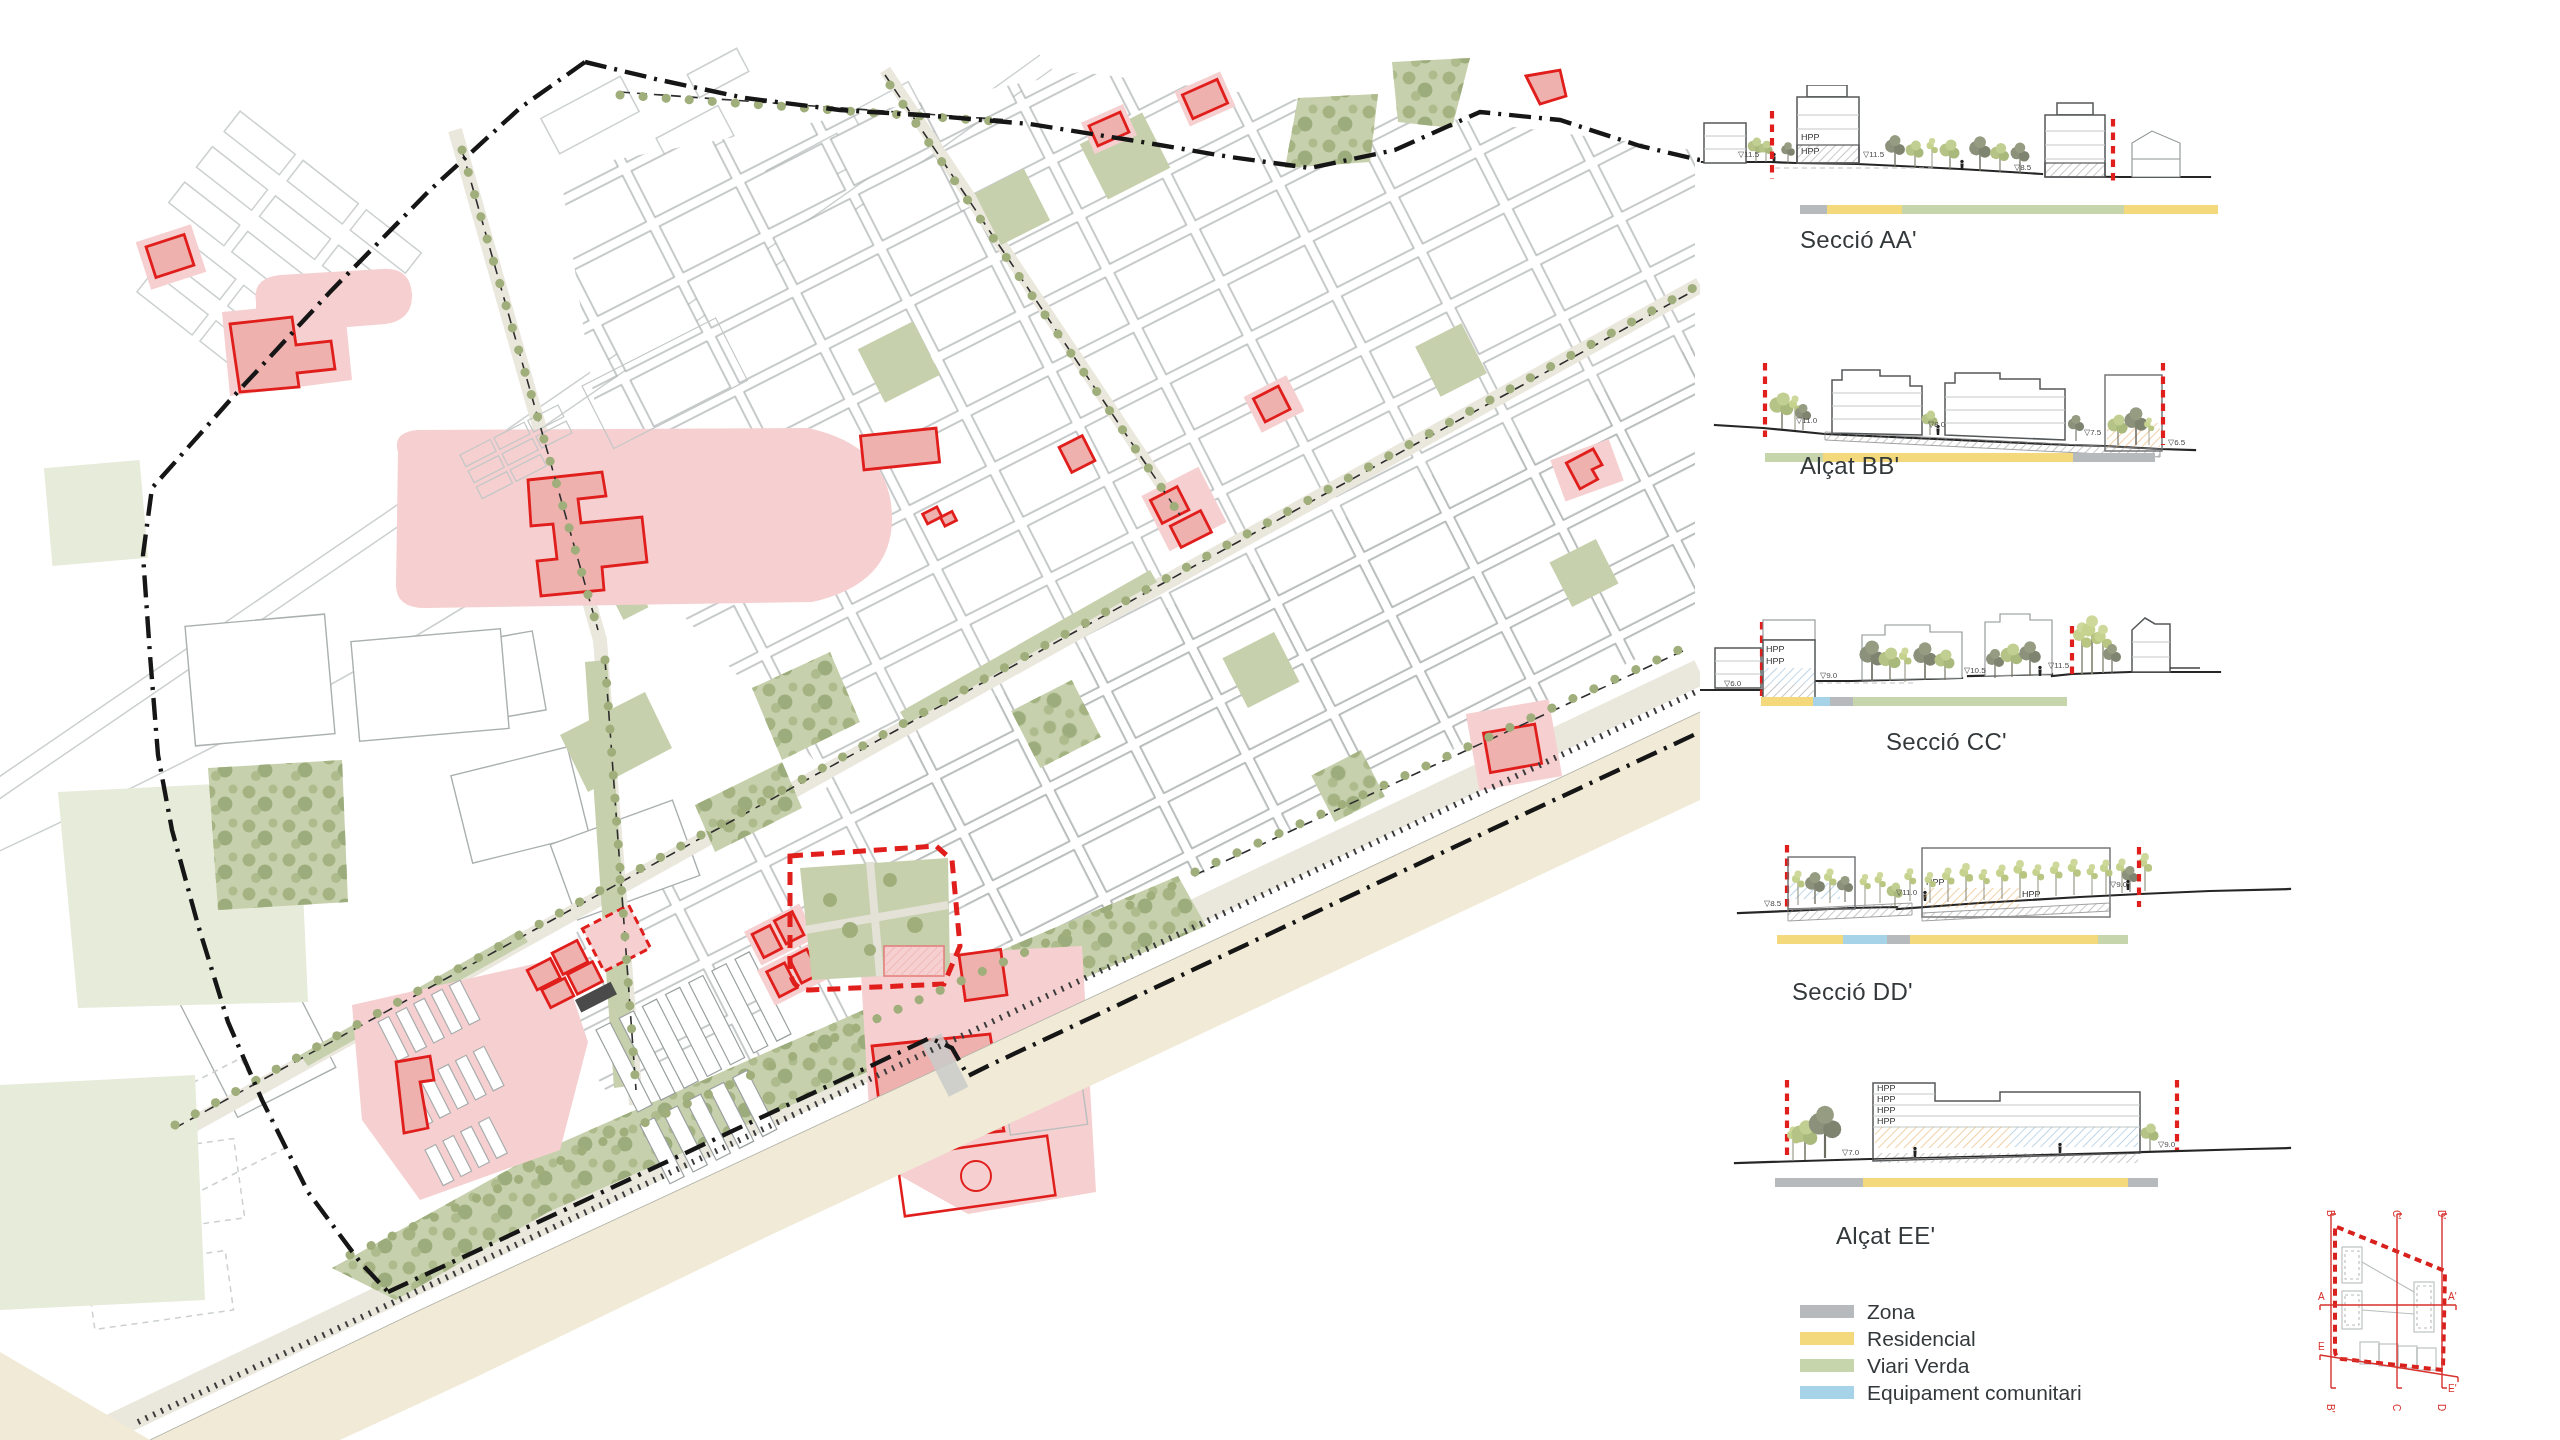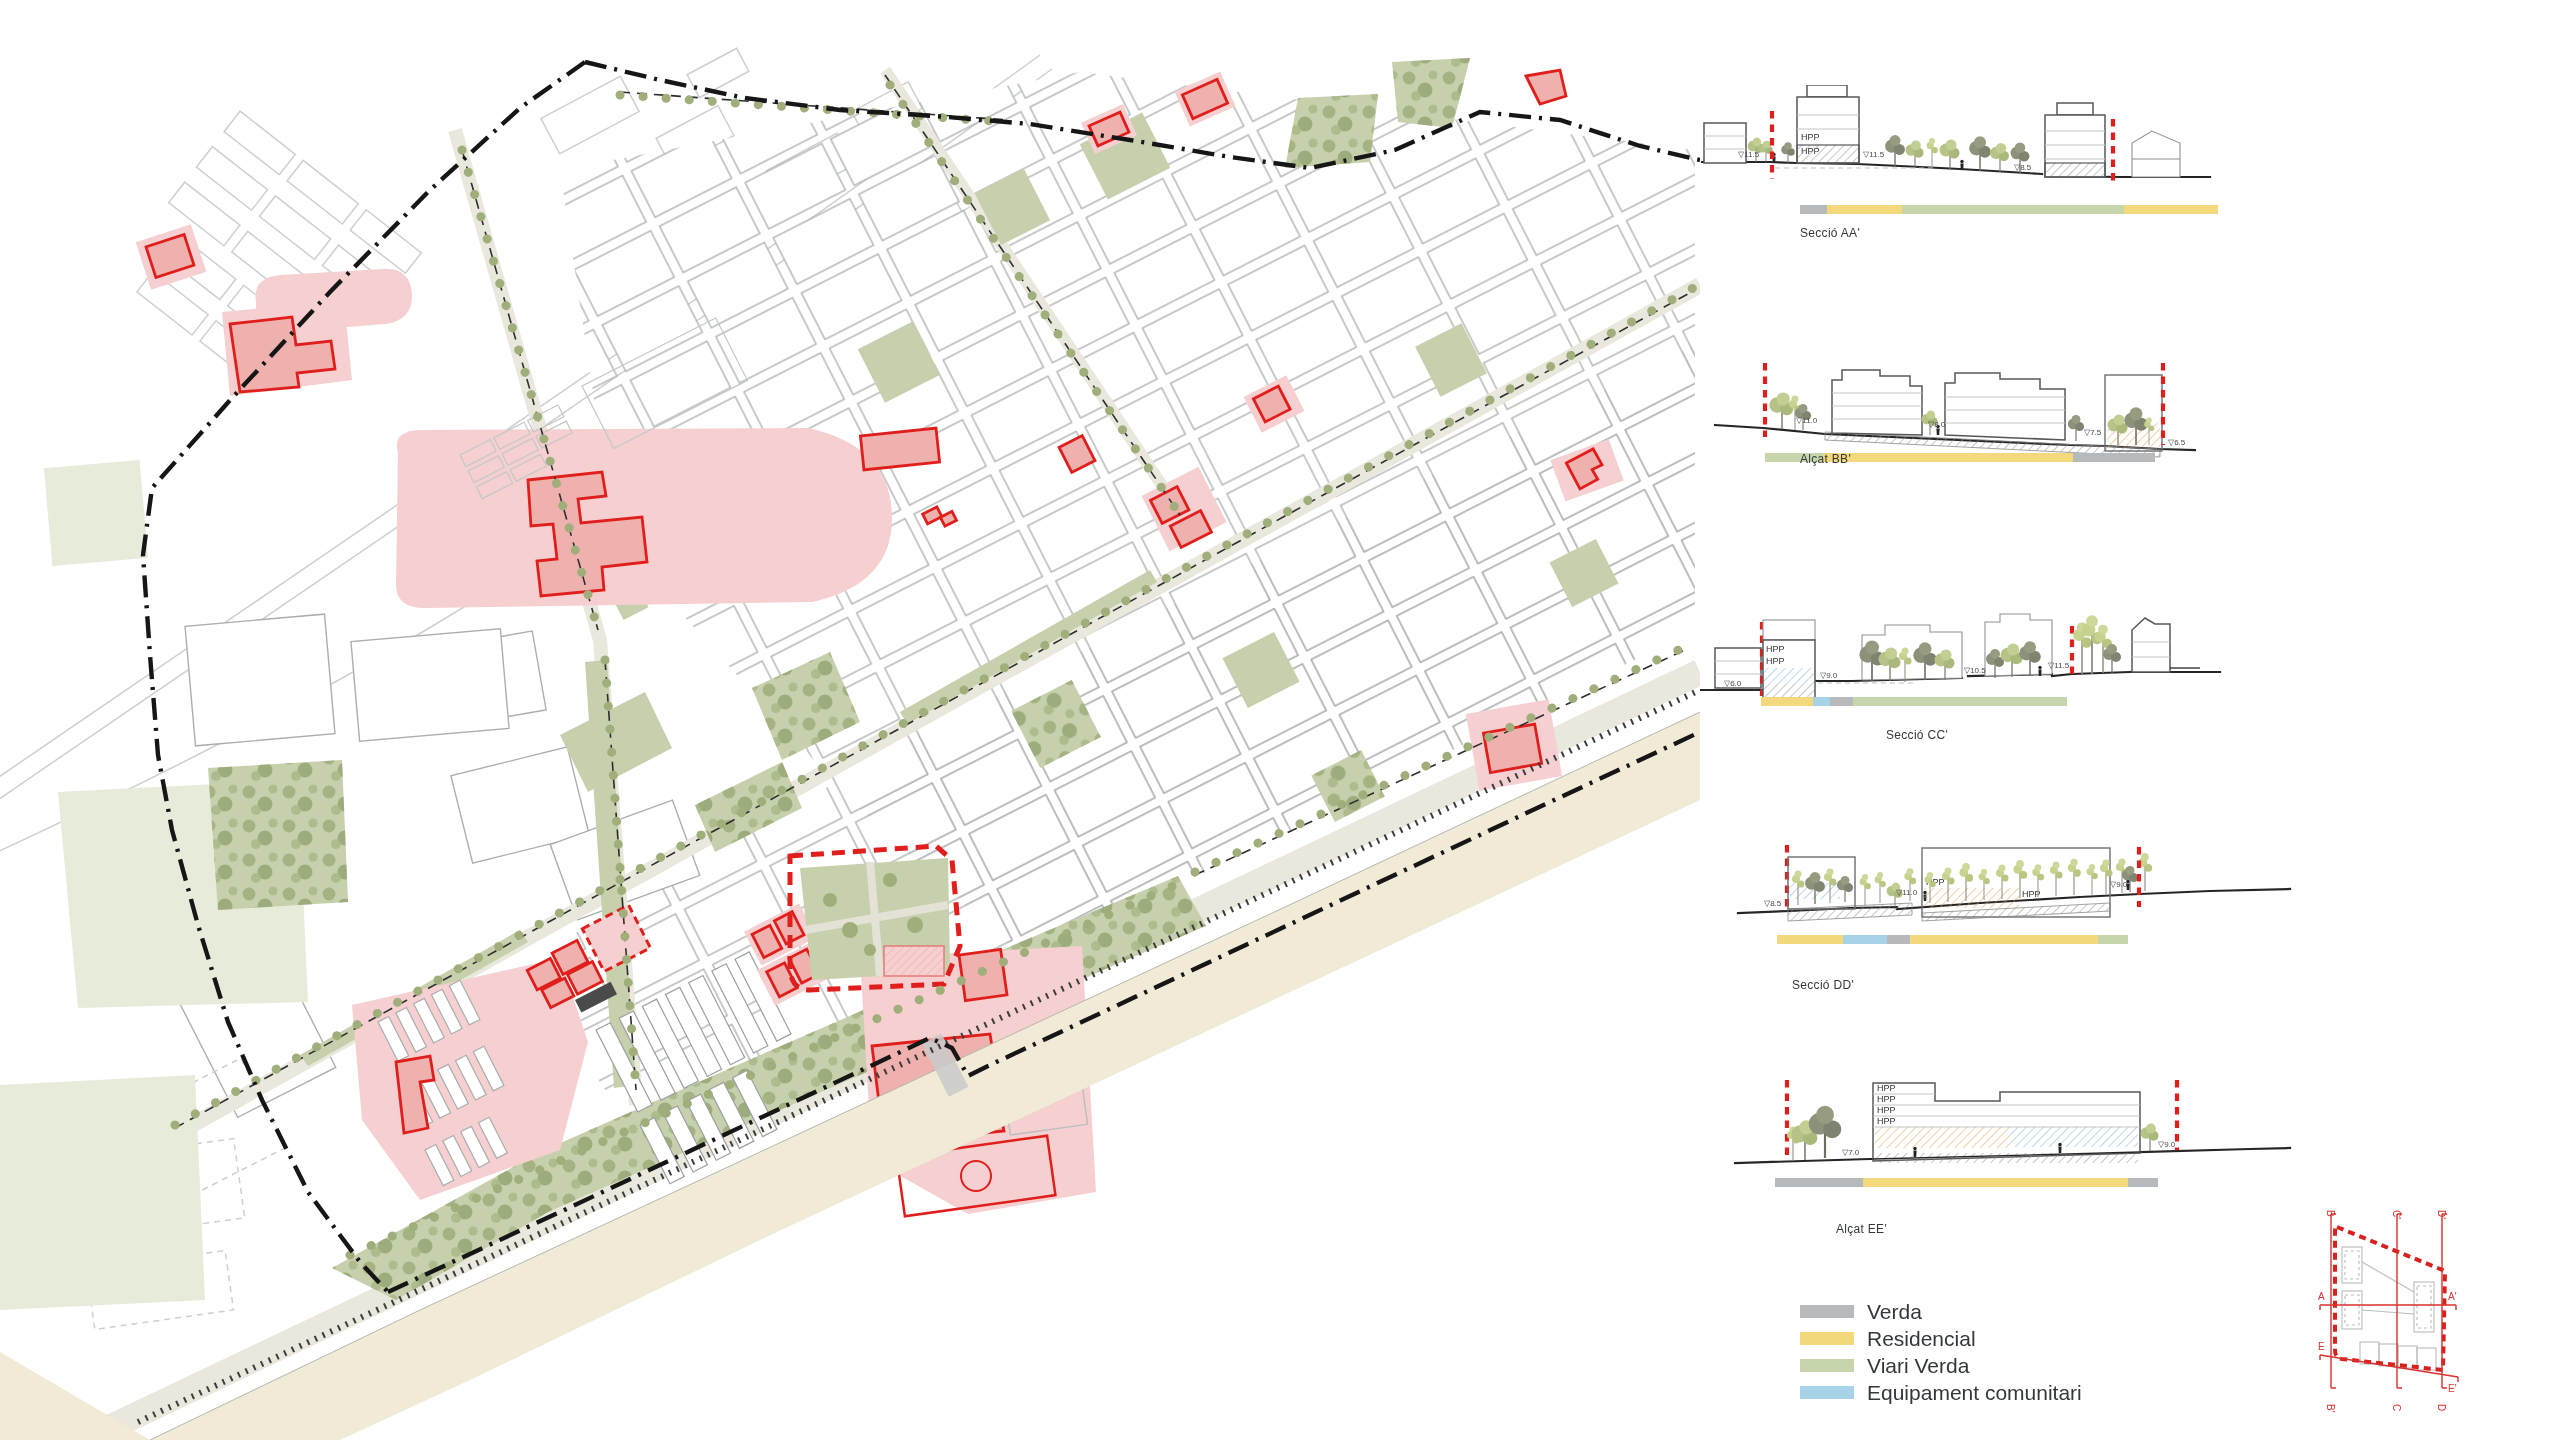--- a/index.html
+++ b/index.html
@@ -13,21 +13,21 @@
   .flr{stroke:#c4c7c7;stroke-width:1;fill:none}
   .gnd{stroke:#262626;stroke-width:2.2;fill:none;stroke-linecap:square}
   .gndt{stroke:#262626;stroke-width:1.3;fill:none}
   .rdl{stroke:var(--c-accent-red);stroke-width:4.2;stroke-dasharray:7.5 6;fill:none}
   .ref{stroke:#c2c2c2;stroke-width:1;stroke-dasharray:5 4;fill:none}
   .lvl{font-size:8px;fill:#4a4a4a}
   .hpp{font-size:9px;fill:#333}
   .frame{fill:none;stroke:#6b6e70;stroke-width:1.4}
   .zr{fill:var(--c-residencial)} .zv{fill:var(--c-zona-verda)}
   .zg{fill:var(--c-viari)}      .ze{fill:var(--c-equipament)}
-  .sec-label{position:absolute;font-size:12px;letter-spacing:.3px;color:var(--c-ink)}
+  .sec-label{position:absolute;font-size:24px;letter-spacing:.3px;color:var(--c-ink)}
   
   .mg{fill:var(--c-map-green)} .mgp{fill:#e7ebda}
   .mt{fill:url(#ptree)}
   .pk{fill:var(--c-pink-zone)}
   .pkb{fill:var(--c-pink-building);stroke:var(--c-accent-red);stroke-width:2.8;stroke-linejoin:miter}
   .rl{stroke:var(--c-accent-red);fill:none}
   .fnt{fill:none;stroke:#ccd0d0;stroke-width:1.5}
   .out{fill:#fff;stroke:#aaafaf;stroke-width:1.4}
   .dd{stroke:#161616;stroke-width:4.4;fill:none;stroke-dasharray:22 8 3 8}
   .sd{stroke:#3c3c3c;stroke-width:6;stroke-dasharray:2 6.5;fill:none}
@@ -537,21 +537,21 @@
         <rect class="zr" x="133" y="103" width="265" height="9"></rect>
     <rect class="zg" x="398" y="103" width="30" height="9"></rect>
   </g>
 </svg>
 </div>
 <div class="sec-label" style="left:1836px;top:1222px">Alçat EE'</div>
 
 <div class="abs" style="left:1800px;top:1298px">
   <div class="lrow">
     <span class="sw sw0"></span>
-    <span>Verda</span>
+    <span>Zona</span>
     </div>
   <div class="lrow">
     <span class="sw sw1"></span>
     <span>Residencial</span>
     </div>
   <div class="lrow">
     <span class="sw sw2"></span>
     <span>Viari Verda</span>
     </div>
   <div class="lrow">

